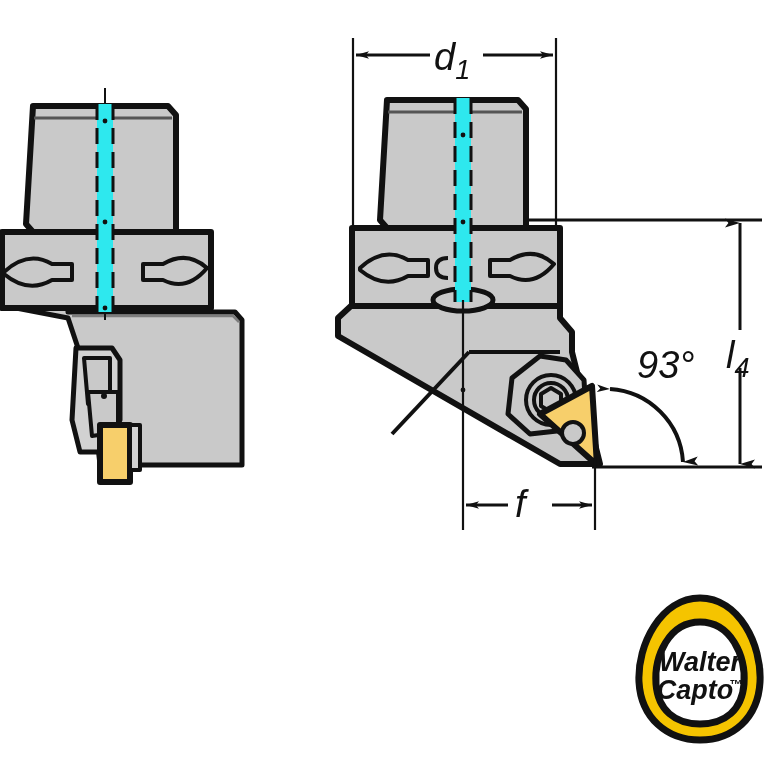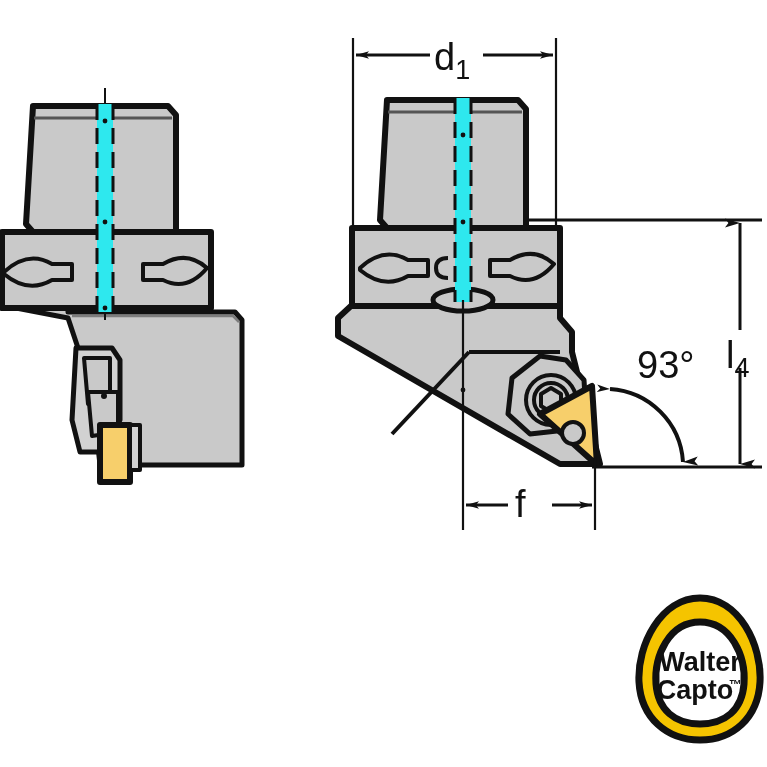--- a/index.html
+++ b/index.html
@@ -1,17 +1,17 @@
 <!DOCTYPE html>
 <html><head>
 <meta charset="utf-8">
 <style>
   html,body{margin:0;padding:0;background:#ffffff;}
   body{width:767px;height:767px;font-family:"Liberation Sans",sans-serif;overflow:hidden;}
-  #stage{position:relative;width:767px;height:767px;background:#fff;}
+  #stage{position:relative;width:767px;height:767px;background:#fff;font-style:italic;}
   #drawing{position:absolute;left:0;top:0;}
   .dimtext{font-family:"Liberation Sans",sans-serif;fill:#111;}
   .logotext{font-family:"Liberation Sans",sans-serif;fill:#111;font-weight:bold;}
 </style>
 </head>
 <body>
 
 <div id="stage">
 
   <svg id="drawing" width="767" height="767" viewBox="0 0 767 767">

